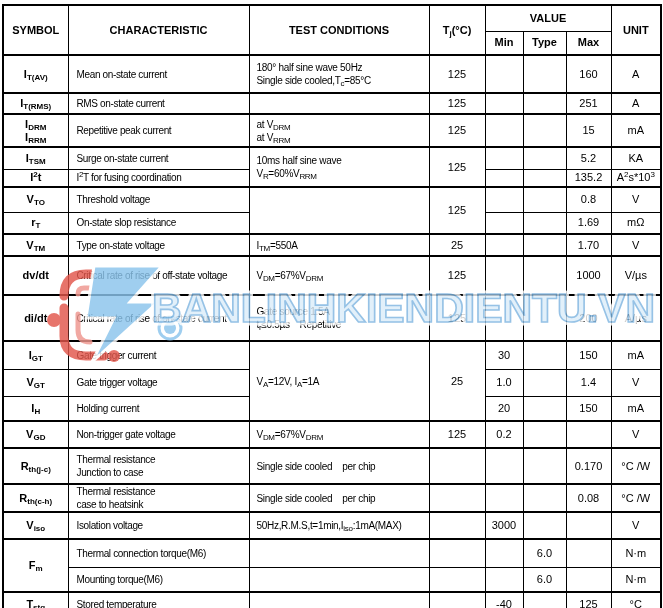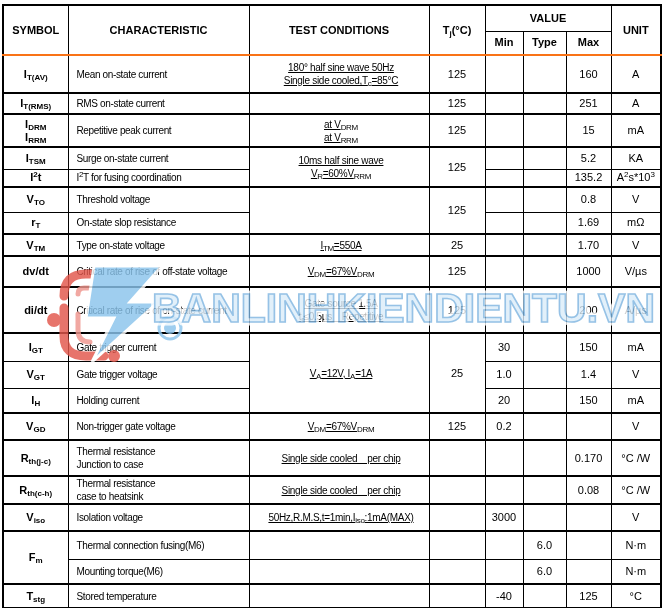--- a/index.html
+++ b/index.html
@@ -10,26 +10,26 @@
   .page{position:relative;width:663px;height:608px;background:#fff;}
   table.spec{
     position:absolute;left:2px;top:4px;width:658px;
     border-collapse:collapse;table-layout:fixed;
     border:2px solid #000;
     font-size:11px;
   }
   th,td{border:1px solid #000;padding:0 3px;vertical-align:middle;line-height:13px;
         overflow:hidden;}
   thead th{font-weight:bold;text-align:center;padding:0 2px;}
-  .hdr-b{border-bottom:2px solid #f97316;}
+  .hdr-b{border-bottom:2px solid #000000;}
   tr.hrow1{height:26px;}
   tr.hrow2{height:24px;}
   td.c-symbol{text-align:center;font-weight:bold;}
   td.c-char{text-align:left;padding-left:8px;font-size:10px;letter-spacing:-0.35px;white-space:nowrap;}
-  td.c-test{text-align:center;padding-left:7px;font-size:10px;letter-spacing:-0.3px;white-space:nowrap;text-decoration:underline;}
+  td.c-test{text-align:left;padding-left:7px;font-size:10px;letter-spacing:-0.3px;white-space:nowrap;}
   td.c-num{text-align:center;}
   td.tb{border-bottom:2px solid #000;}
   tr.partial td{border-bottom:0;}
   sub{font-size:8px;vertical-align:-2px;line-height:0;}
   sup{font-size:8px;vertical-align:4px;line-height:0;}
   .watermark{position:absolute;left:0;top:258px;width:663px;height:120px;pointer-events:none;}
 </style>
 </head>
 <body>
 
@@ -131,21 +131,21 @@
         <tr style="height: 22px; margin-top: 40px;">
           <td class="c-symbol tb">V<sub>TM</sub></td>
           <td class="c-char tb">Type on-state voltage</td>
           <td class="c-test tb">I<sub>TM</sub>=550A</td>
           <td class="c-num tb">25</td>
           <td class="c-num tb"></td>
           <td class="c-num tb"></td>
           <td class="c-num tb">1.70</td>
           <td class="c-num tb">V</td>
         </tr>
-        <tr style="height: 31px;">
+        <tr style="height: 39px;">
           <td class="c-symbol tb">dv/dt</td>
           <td class="c-char tb">Critical rate of rise of off-state voltage</td>
           <td class="c-test tb">V<sub>DM</sub>=67%V<sub>DRM</sub></td>
           <td class="c-num tb">125</td>
           <td class="c-num tb"></td>
           <td class="c-num tb"></td>
           <td class="c-num tb">1000</td>
           <td class="c-num tb">V/µs</td>
         </tr>
         <tr style="height: 46px;">
@@ -219,21 +219,21 @@
           <td class="c-char tb">Isolation voltage</td>
           <td class="c-test tb">50Hz,R.M.S,t=1min,I<sub>iso</sub>:1mA(MAX)</td>
           <td class="c-num tb"></td>
           <td class="c-num tb">3000</td>
           <td class="c-num tb"></td>
           <td class="c-num tb"></td>
           <td class="c-num tb">V</td>
         </tr>
         <tr style="height: 28px;">
           <td rowspan="2" class="c-symbol tb">F<sub>m</sub></td>
-          <td class="c-char">Thermal connection fusing(M6)</td>
+          <td class="c-char">Thermal connection torque(M6)</td>
           <td class="c-test"></td>
           <td class="c-num"></td>
           <td class="c-num"></td>
           <td class="c-num">6.0</td>
           <td class="c-num"></td>
           <td class="c-num">N·m</td>
         </tr>
         <tr style="height: 25px; padding-left: 16px;">
           <td class="c-char tb">Mounting torque(M6)</td>
           <td class="c-test tb"></td>

